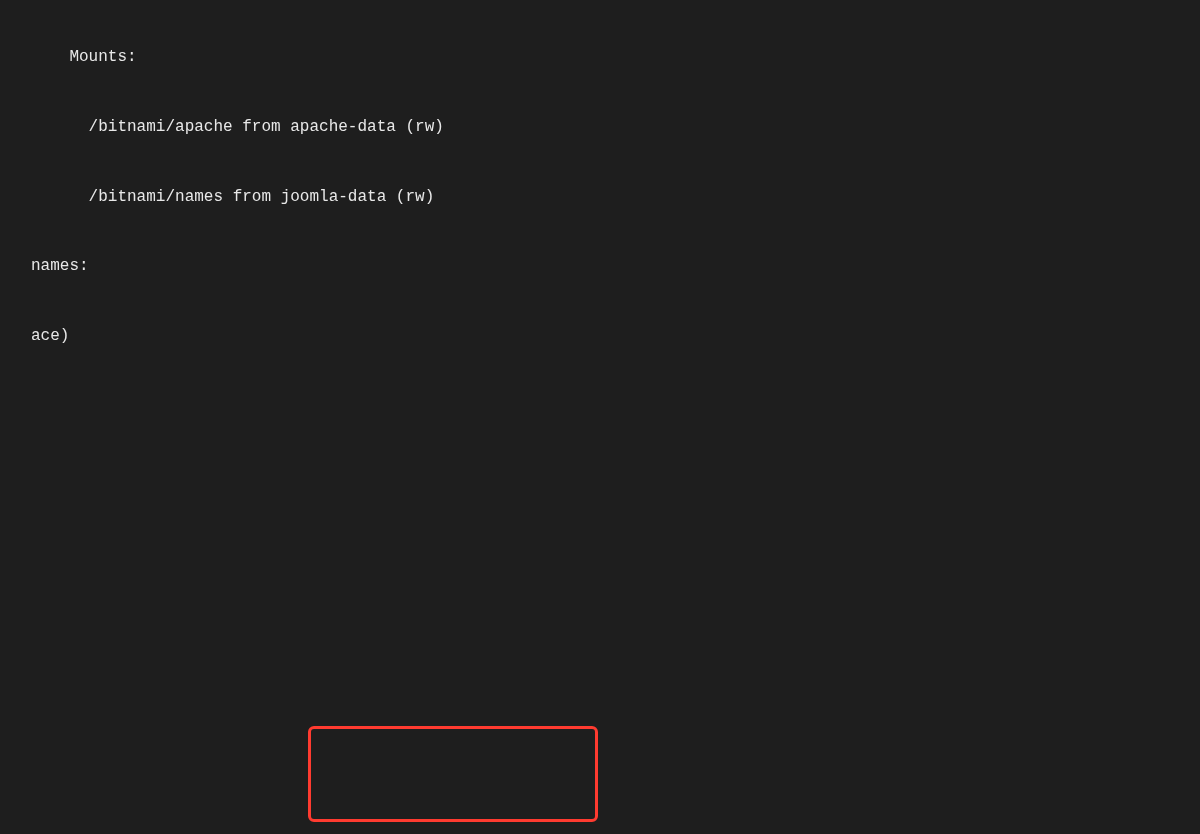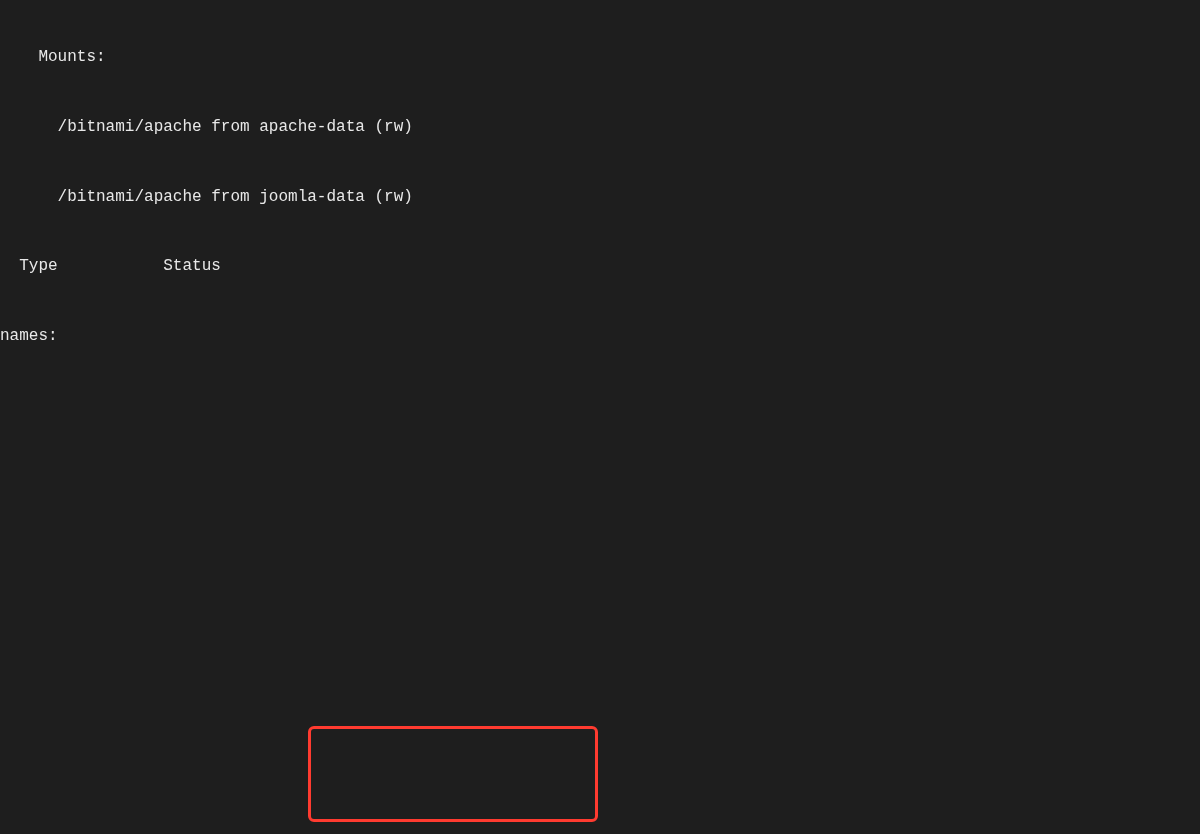--- a/index.html
+++ b/index.html
@@ -14,43 +14,43 @@
     width: 1200px;
     height: 834px;
     position: relative;
   }
   .terminal {
     position: absolute;
     top: 0;
     left: 0;
     padding: 0;
   }
-  .line { display: block; }
+  .line { display: block; padding-left: 31px; }
   .highlight-box {
     position: absolute;
     border: 3px solid #ff3b30;
     border-radius: 6px;
     pointer-events: none;
     left: 308px;
     top: 726px;
     width: 290px;
     height: 96px;
   }
 </style>
 </head>
 <body>
 
 
 
 <div class="terminal">
   <span class="line">    Mounts:</span>
   <span class="line">      /bitnami/apache from apache-data (rw)</span>
-  <span class="line">      /bitnami/apache from joomla-data (rw)</span>
-  <span class="line">  Type           Status</span>
+  <span class="line">      /bitnami/names from joomla-data (rw)</span>
   <span class="line">names:</span>
+  <span class="line">ace)</span>
   
   
   
   
   
   
   
   
   
   

